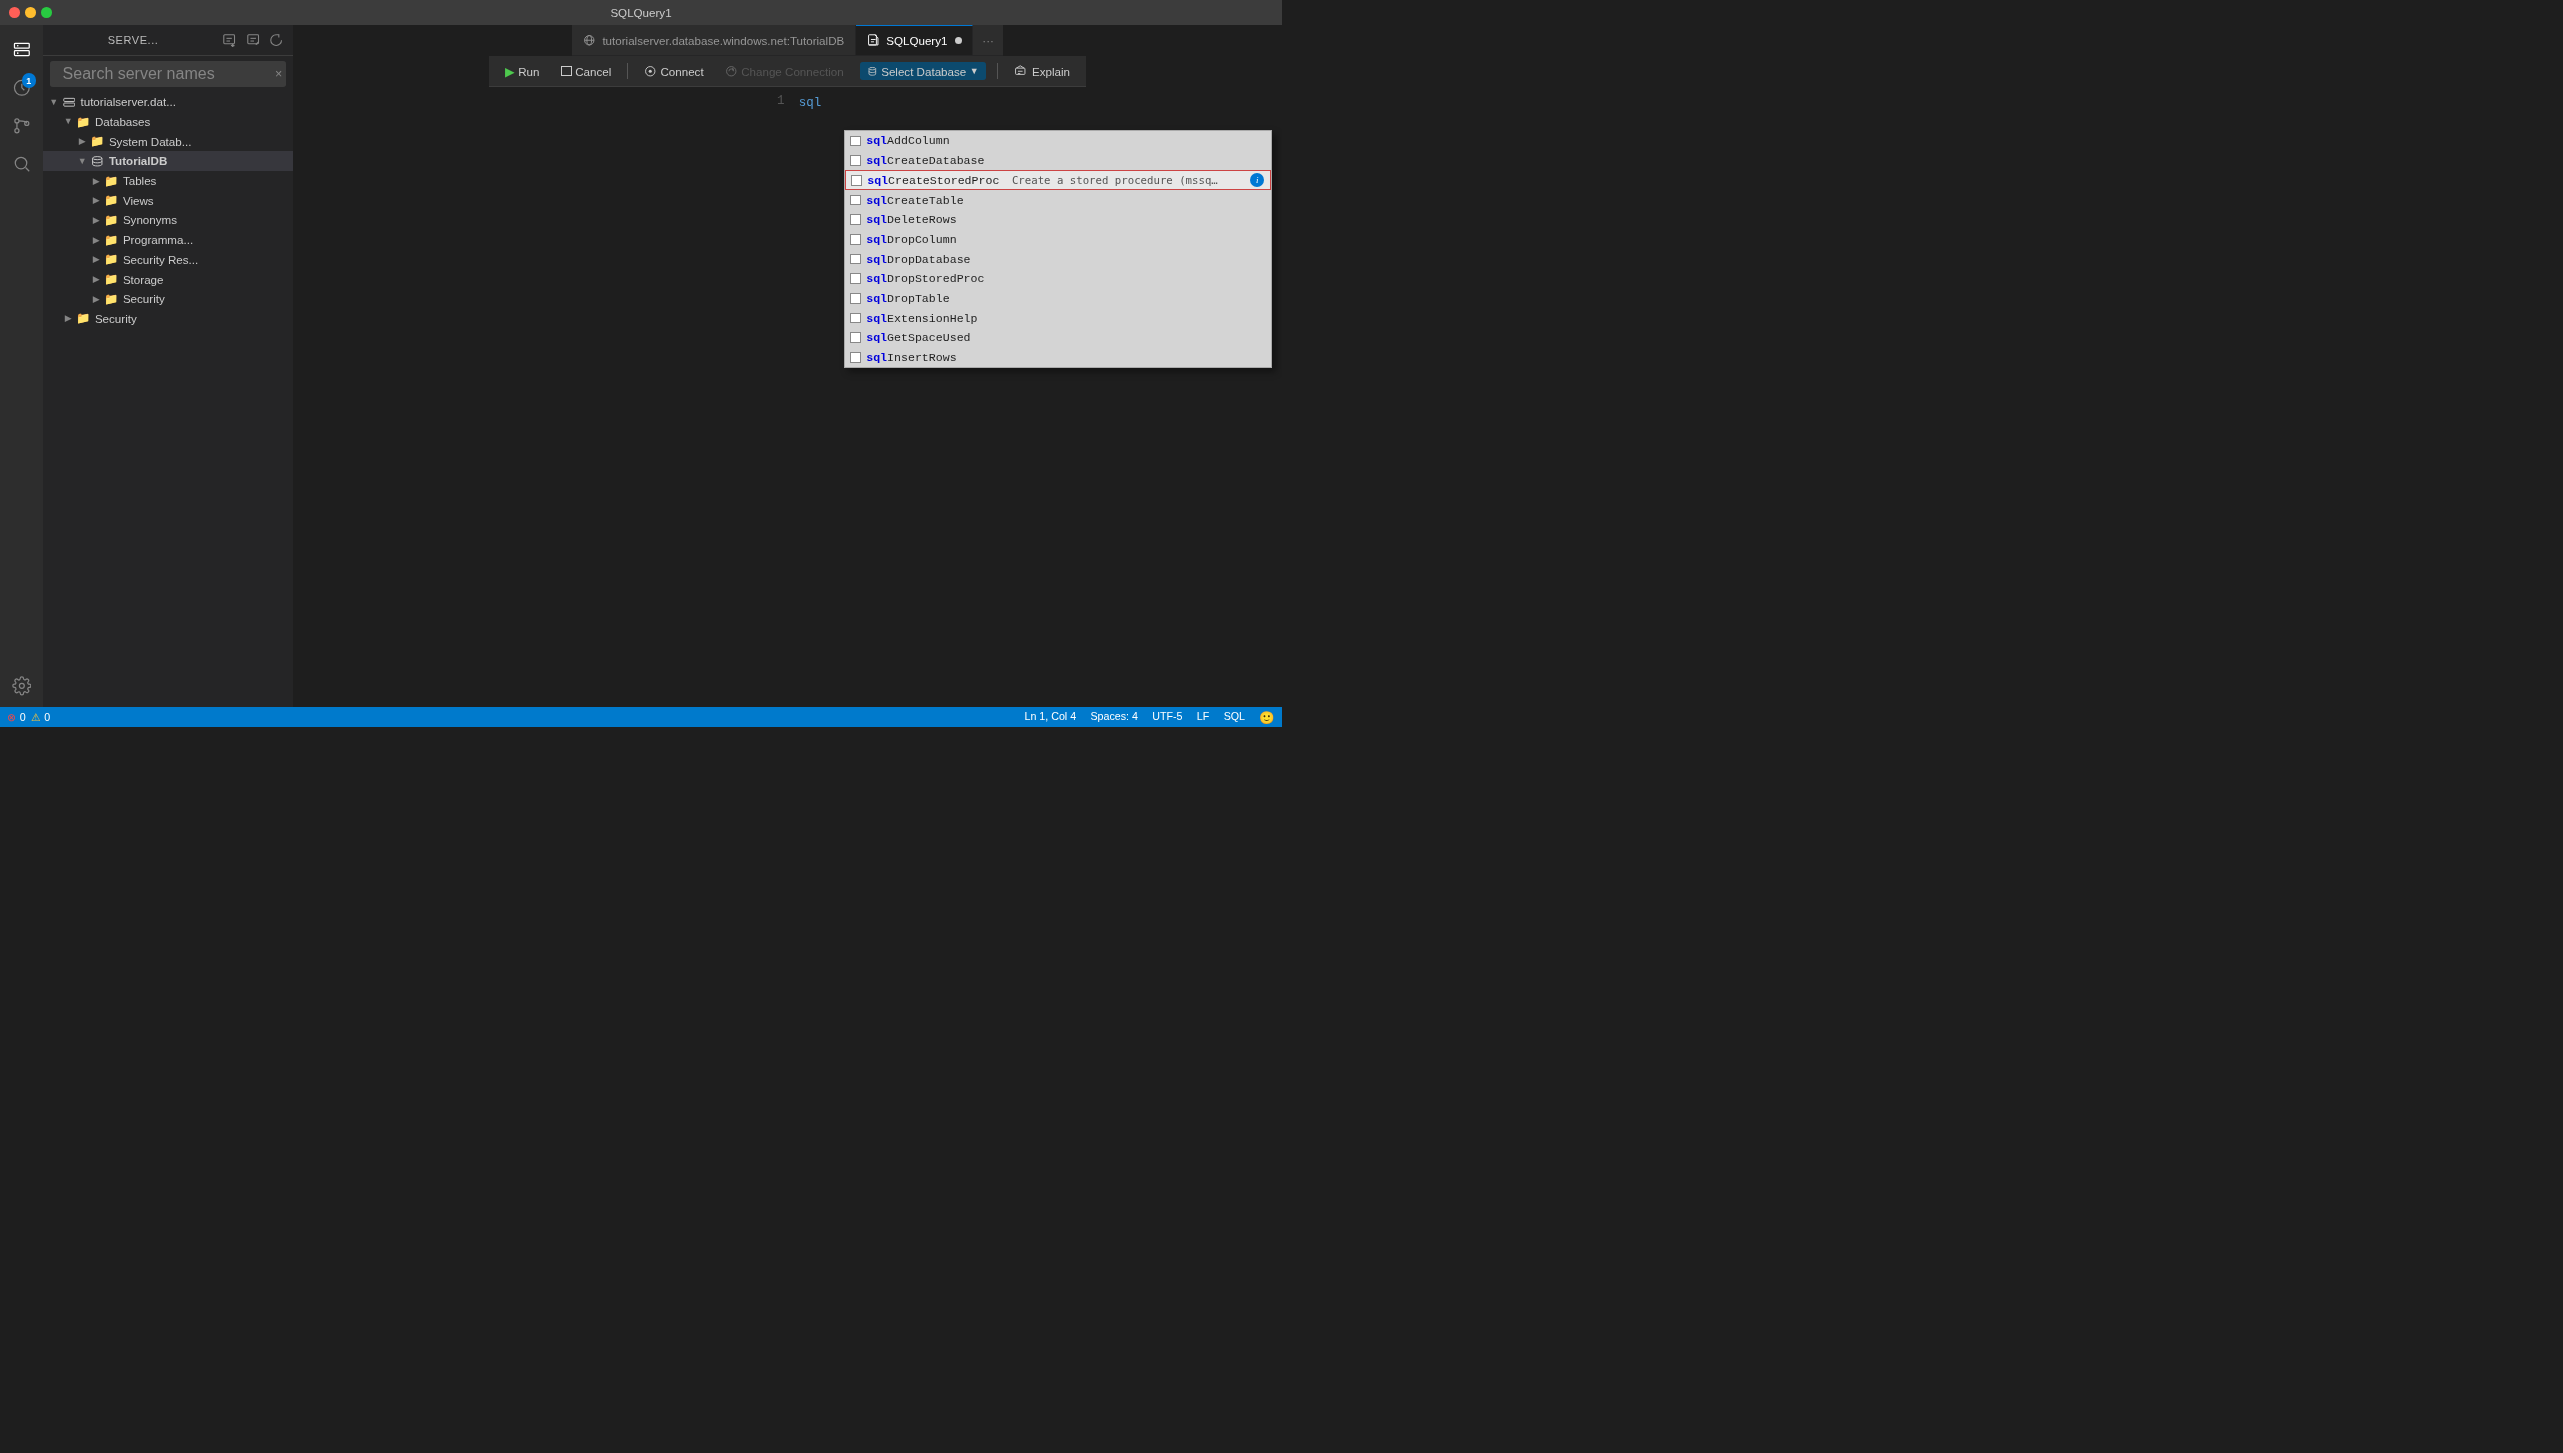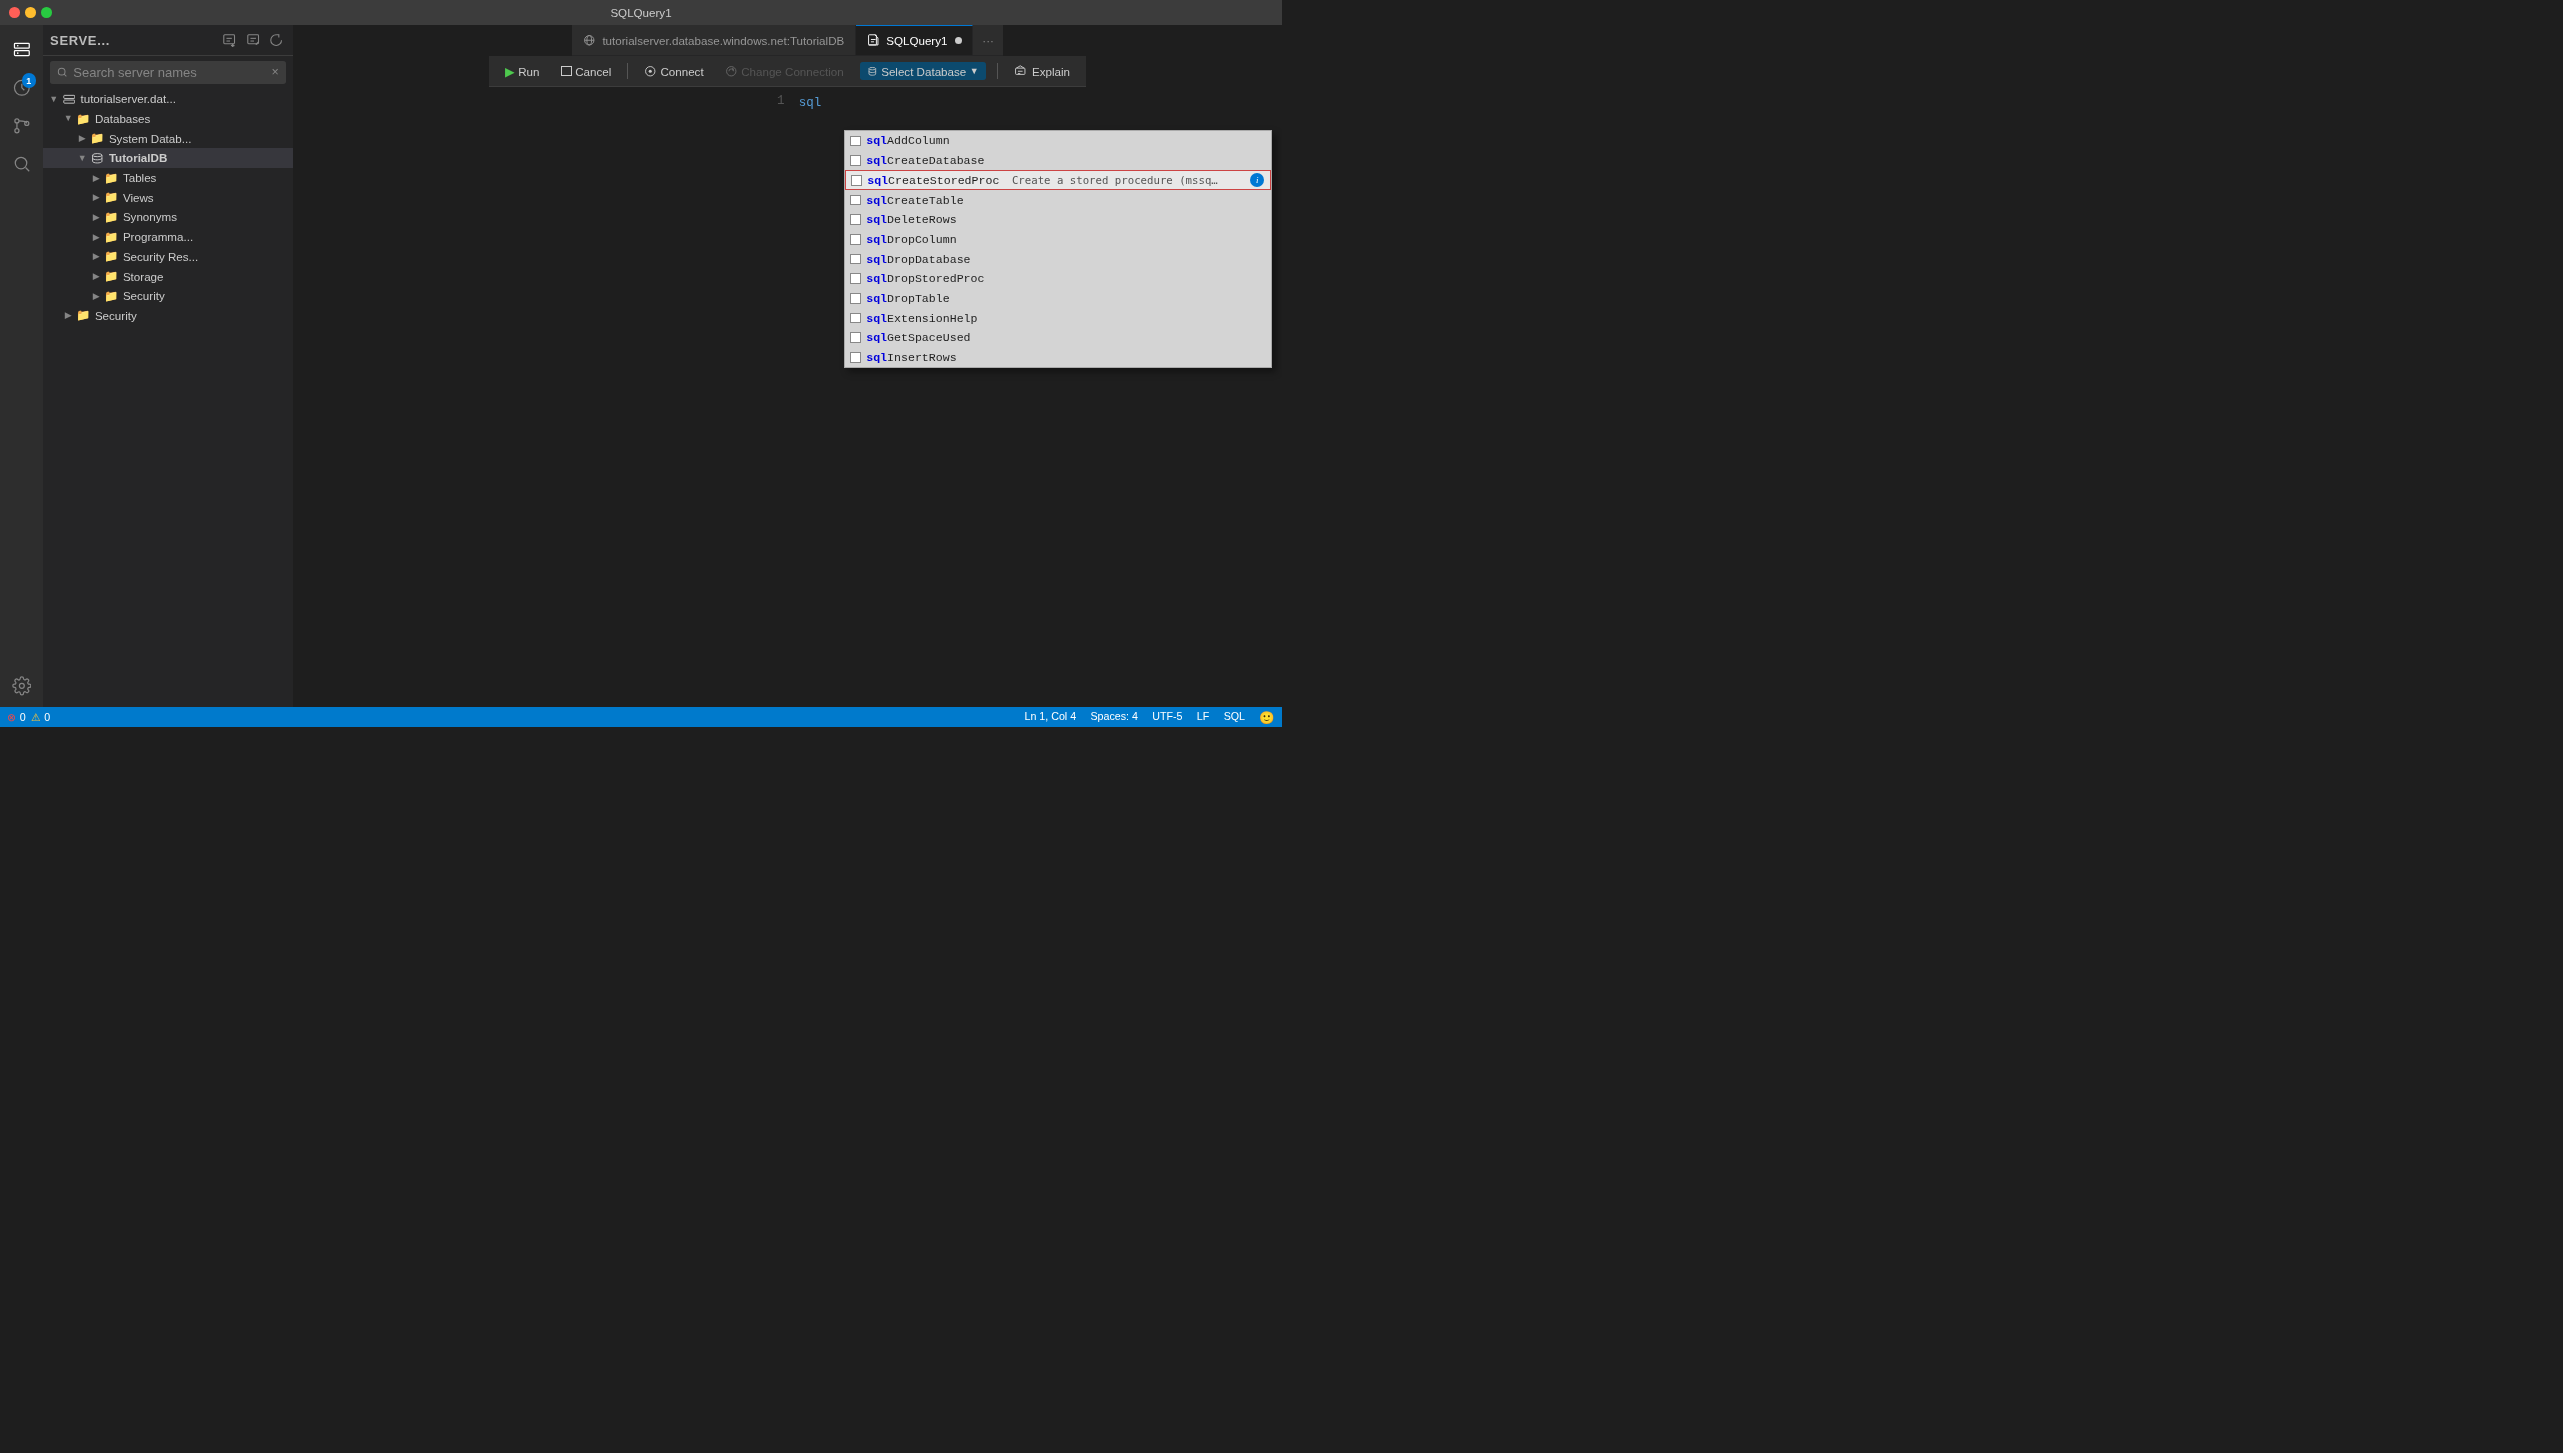--- a/index.html
+++ b/index.html
@@ -104,29 +104,30 @@
     .sidebar-header {
       height: 31px;
       display: flex;
       align-items: center;
       padding: 0 7.1px;
       background: #252526;
       border-bottom: 0.9px solid #3c3c3c;
       gap: 3.6px;
     }
     .sidebar-header-text {
-      font-size: 13px;
-      font-weight: 700;
+      font-size: 11px;
+      font-weight: 400;
       color: #bbbbbb;
       text-transform: uppercase;
       letter-spacing: 0.05em;
       flex: 1;
       overflow: hidden;
       text-overflow: ellipsis;
       white-space: nowrap;
+      text-align: center;
     }
     .sidebar-icon-btn {
       width: 19.7px;
       height: 19.7px;
       display: flex;
       align-items: center;
       justify-content: center;
       color: #858585;
       cursor: pointer;
       border-radius: 2.7px;
@@ -139,21 +140,21 @@
       background: #3c3c3c;
       border-radius: 2.7px;
       padding: 3.6px 7.1px;
       gap: 5.4px;
     }
     .search-input {
       background: transparent;
       border: none;
       outline: none;
       color: #cccccc;
-      font-size: 13px;
+      font-size: 16px;
       flex: 1;
     }
     .search-input::placeholder { color: #858585; }
     .search-close {
       color: #858585;
       cursor: pointer;
       font-size: 12.5px;
     }
 
     .tree-view {

